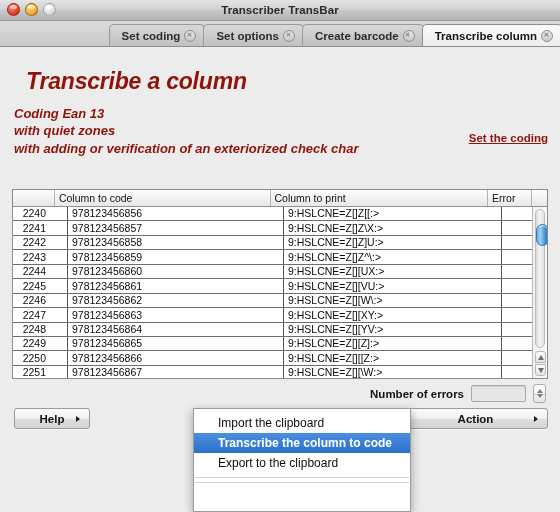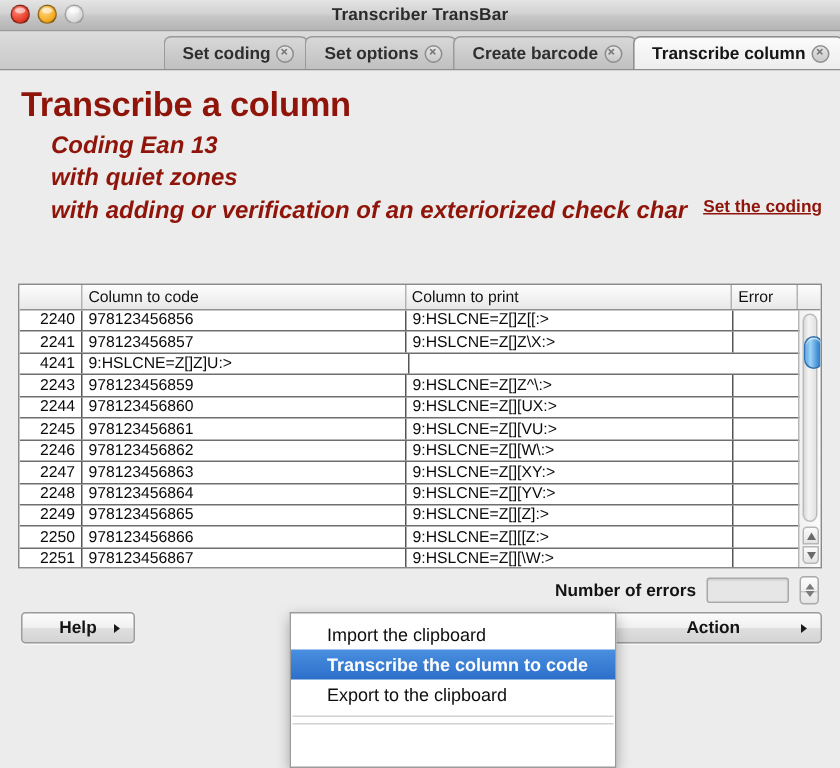--- a/index.html
+++ b/index.html
@@ -142,35 +142,35 @@
     height: 466px;
     background: #ececec;
     box-sizing: border-box;
   }
   .heading {
     position: absolute;
     left: 14px;
     top: 10px;
   }
   .heading h1 {
-    margin: 0;
+    margin: 12px;
     font-size: 23px;
     font-weight: bold;
     color: #8f1409;
     letter-spacing: -0.2px;
     line-height: 1.05;
+    font-style: italic;
   }
   .subtitle {
     margin-top: 6px;
-    font-size: 16px;
+    font-size: 13px;
     font-style: italic;
     font-weight: bold;
     color: #8f1409;
     line-height: 1.33;
-    margin-left: 20px;
   }
   .set-coding {
     position: absolute;
     right: 12px;
     top: 85px;
     font-size: 11.5px;
     font-weight: bold;
     color: #8f1409;
     text-decoration: underline;
     cursor: pointer;
@@ -232,23 +232,23 @@
     box-sizing: border-box;
     border-right: 1px solid #555;
     padding-left: 4px;
     display: flex;
     align-items: center;
     overflow: hidden;
     white-space: nowrap;
     line-height: 1;
   }
   .td.idx {
-    width: 42px;
+    width: 55px;
     justify-content: flex-end;
-    padding-right: 4px;
+    padding-right: 21px;
     padding-left: 0;
     border-right: 1px solid #555;
   }
   .td.code  { width: 216px; }
   .td.print { width: 218px; }
   .td.err   { width: 44px; border-right: none; }
 
   
   .vscroll {
     position: absolute;
@@ -480,21 +480,22 @@
               <div class="td print">9:HSLCNE=Z[]Z[[:&gt;</div>
               <div class="td err"></div>
             </div>
             <div class="trow">
               <div class="td idx">2241</div>
               <div class="td code">978123456857</div>
               <div class="td print">9:HSLCNE=Z[]Z\X:&gt;</div>
               <div class="td err"></div>
             </div>
             <div class="trow">
-              <div class="td idx">4241</div>
+              <div class="td idx">2242</div>
+              <div class="td code">978123456858</div>
               <div class="td print">9:HSLCNE=Z[]Z]U:&gt;</div>
               <div class="td err"></div>
             </div>
             <div class="trow">
               <div class="td idx">2243</div>
               <div class="td code">978123456859</div>
               <div class="td print">9:HSLCNE=Z[]Z^\:&gt;</div>
               <div class="td err"></div>
             </div>
             <div class="trow">

